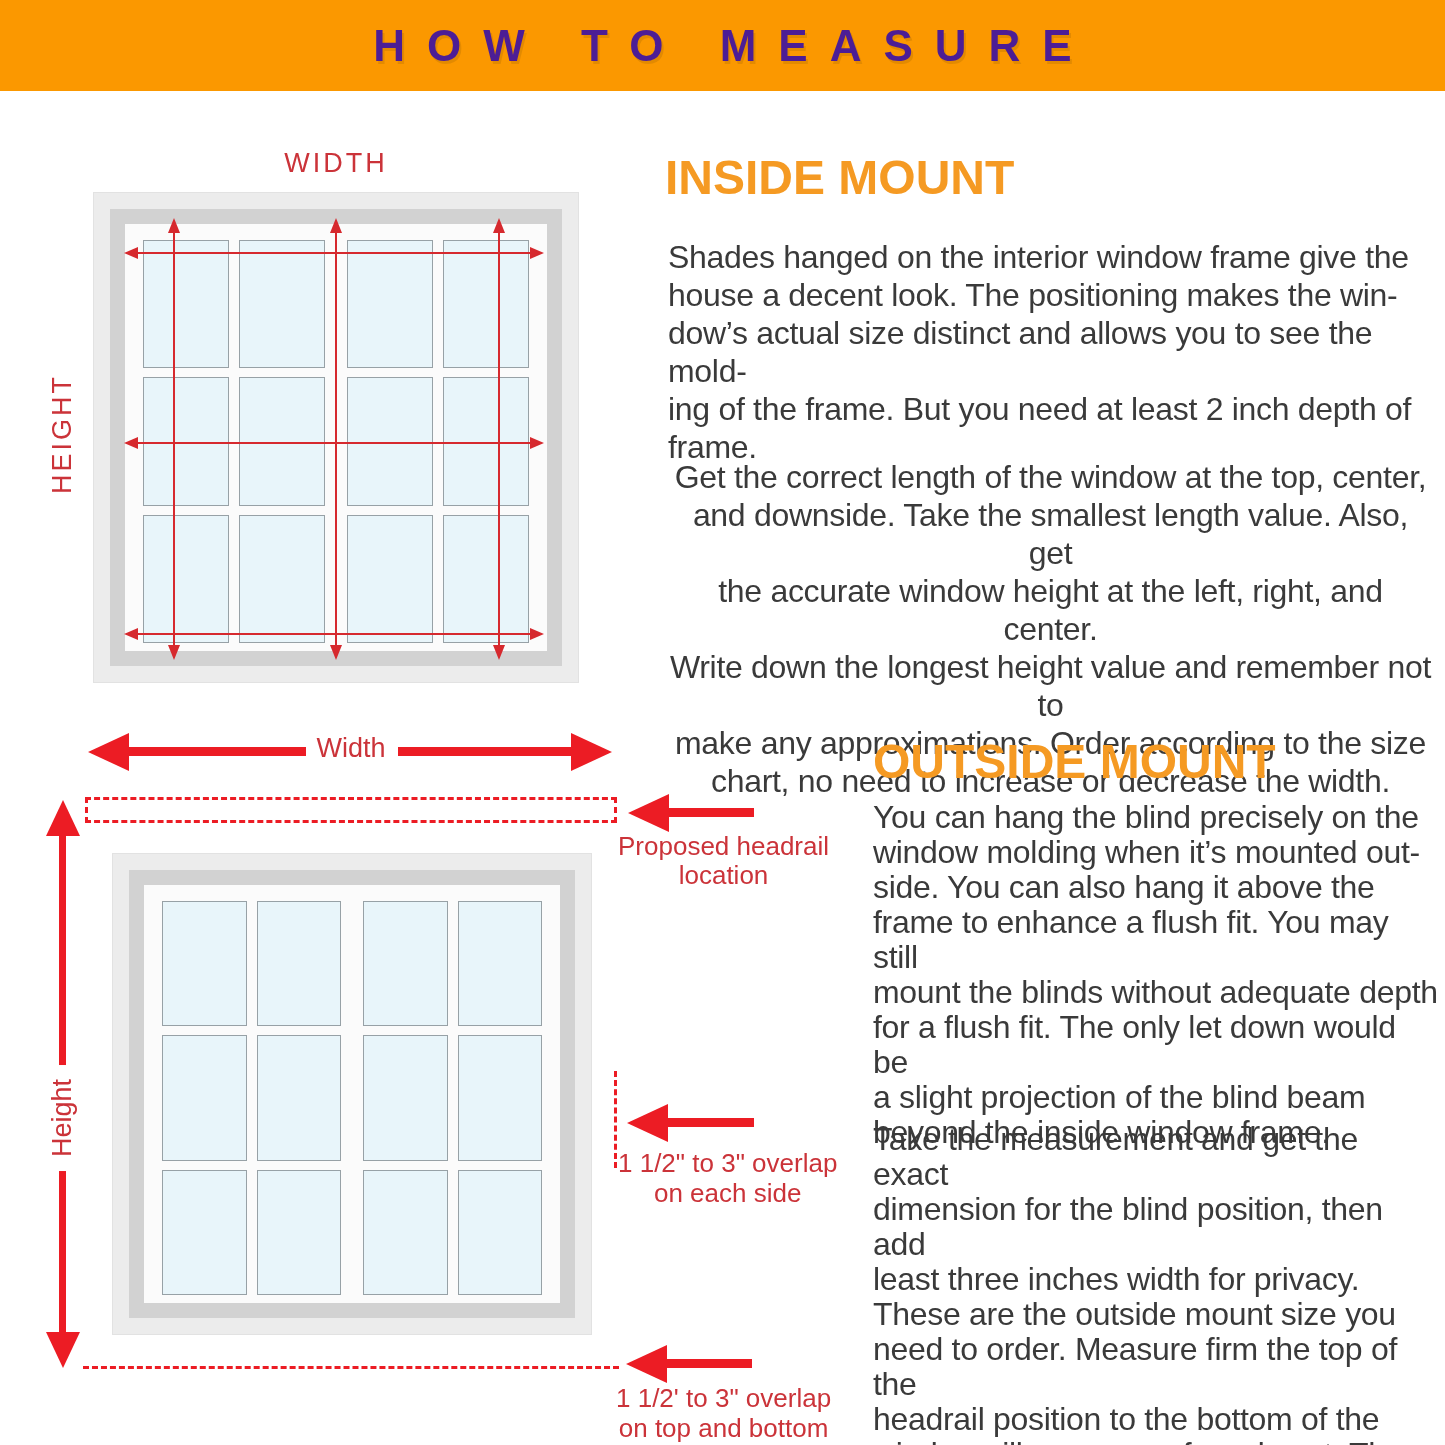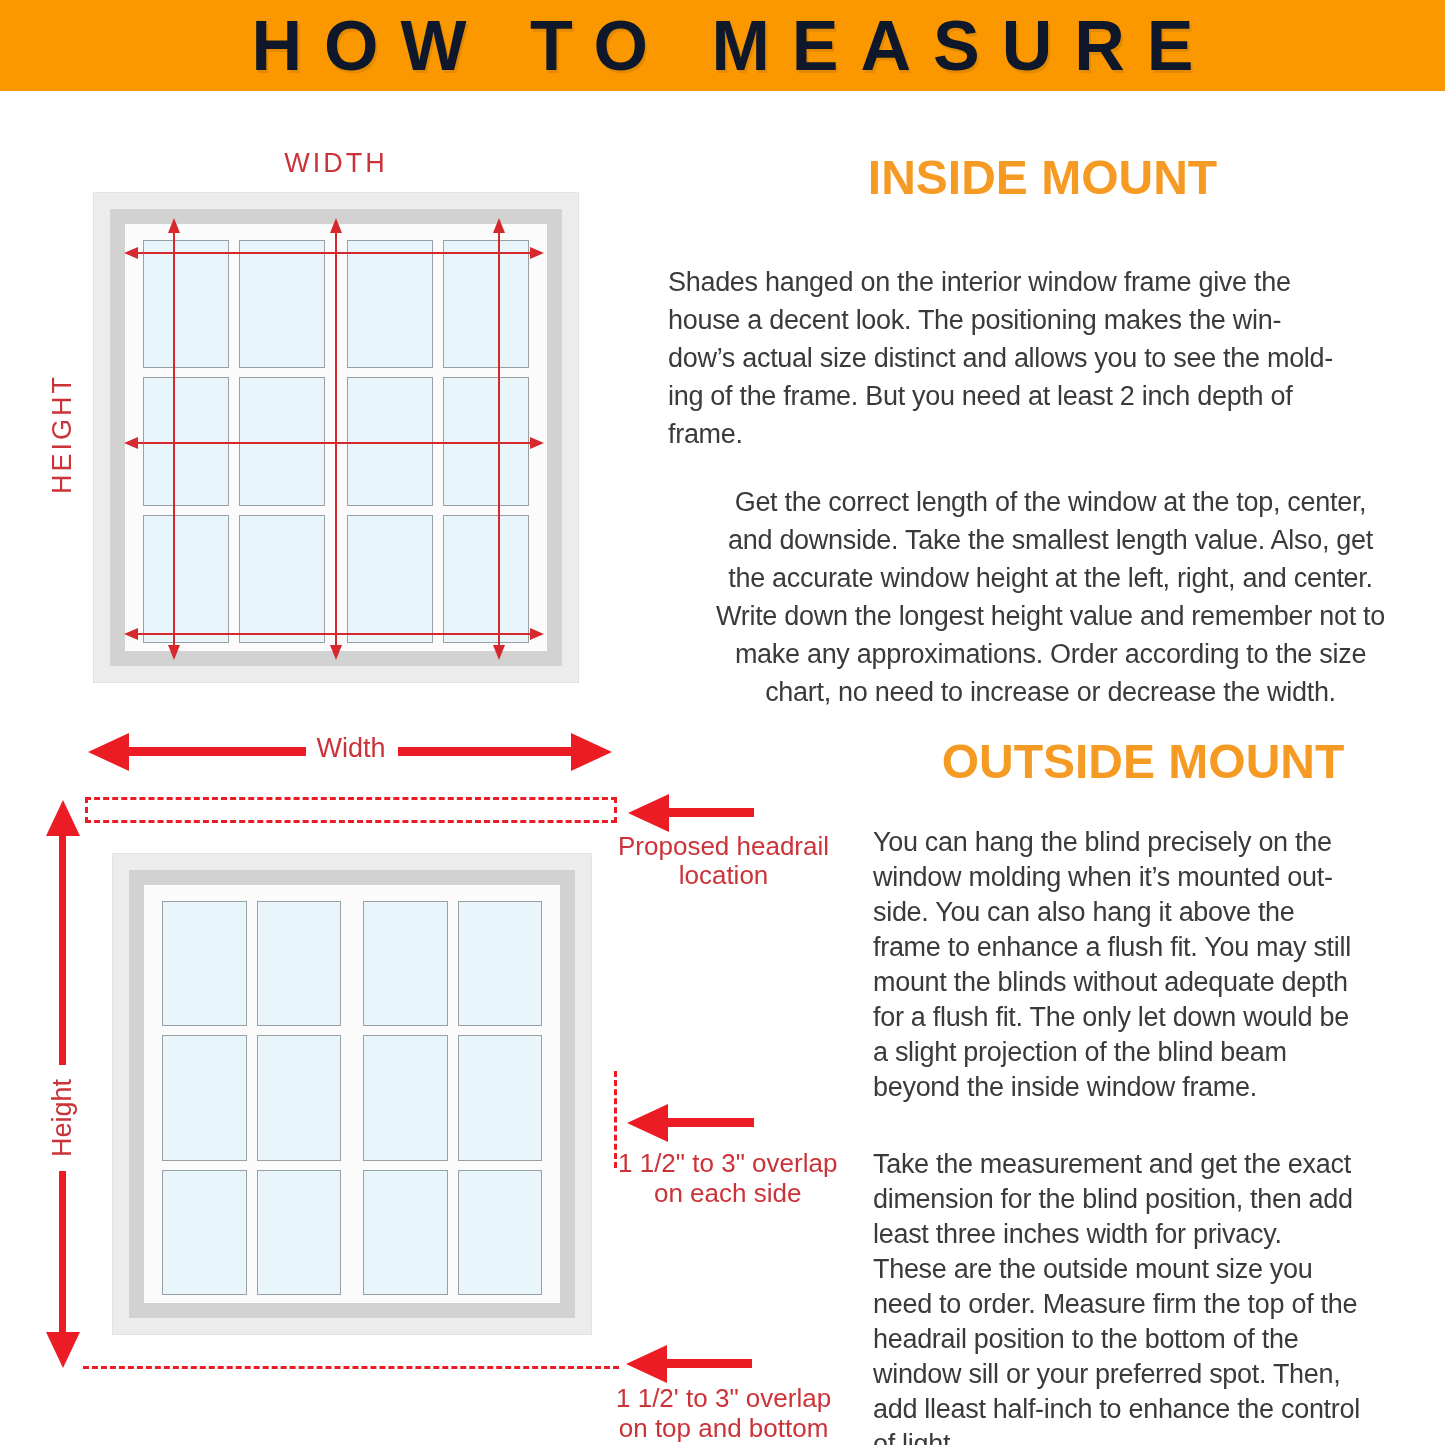--- a/index.html
+++ b/index.html
@@ -11,34 +11,34 @@
     overflow: hidden;
     font-family: "Liberation Sans", sans-serif;
   }
   
   .banner {
     position: absolute; left:0; top:0; width:1445px; height:91px;
     background: var(--banner-bg, #FB9800);
     display:flex; align-items:center; justify-content:center;
   }
   .banner h1 {
-    color:#0f172a; font-size:70px; font-weight:bold; letter-spacing:22px;
+    color:#4c1d95; font-size:44px; font-weight:bold; letter-spacing:22px;
     text-shadow: 2px 3px 0 rgba(120,80,0,0.18);
     white-space: nowrap; padding-left:22px;
   }
   
   .mount-heading {
-    position:absolute; text-align:center; font-weight:bold; font-size:48px;
+    position:absolute; text-align:left; font-weight:bold; font-size:48px;
     color: var(--heading-orange, #F59A23); letter-spacing:0px; white-space:nowrap;
   }
   .inside-heading  { left:665px; top:150px; width:755px; }
   .outside-heading { left:873px; top:726px; width:540px;margin-top:8px; }
   .body-para {
     position:absolute; white-space:pre-line;
-    color: var(--body-text, #3A3A3A); font-size:27px; letter-spacing:-0.3px;margin-top:25px;
+    color: var(--body-text, #3A3A3A); font-size:32px; letter-spacing:-0.3px;
   }
   .para-inside  { left:668px; width:765px; line-height:38px; }
   .para-outside { left:873px; width:565px; line-height:35px; }
   .p-in-1 { top:238px; } .p-in-2 { top:458px;text-align:center; }
   .p-out-1 { top:800px; } .p-out-2 { top:1122px; }
   
   .dim-label {
     position:absolute; color: var(--label-red, #CB3339);
     font-size:27px; text-align:center;
   }

